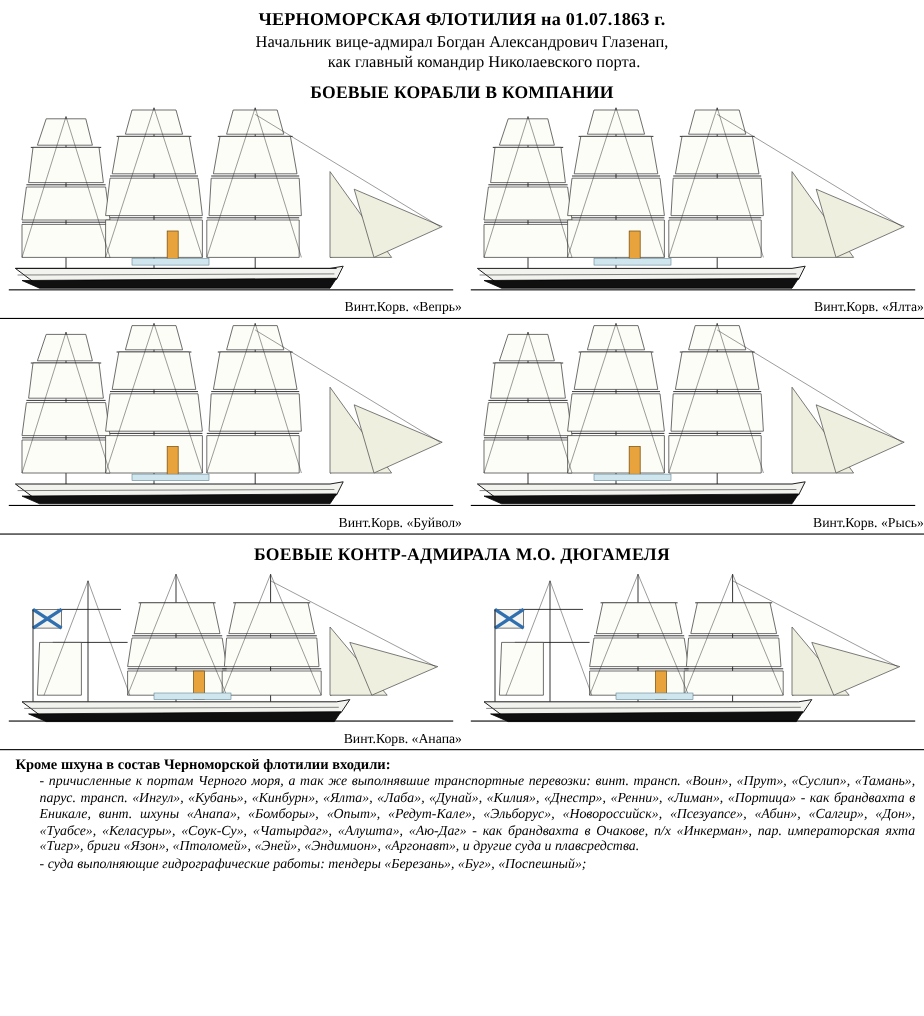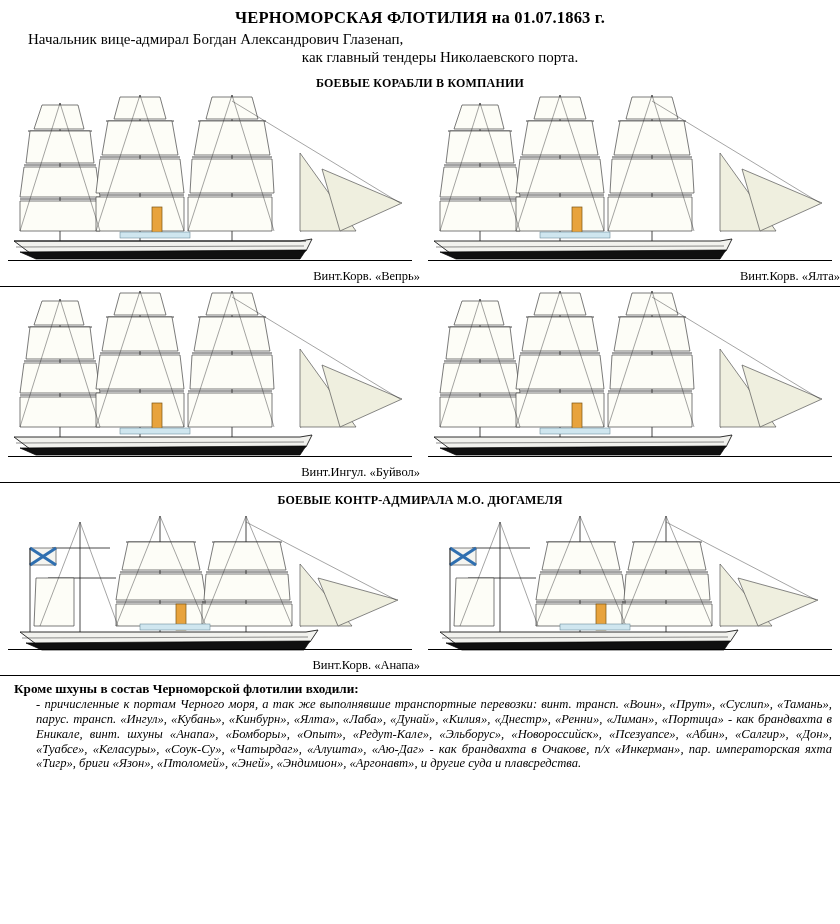--- a/index.html
+++ b/index.html
@@ -16,36 +16,35 @@
   
   .hdr{padding-top:8px;}
   .hdr .line1{
     text-align:center;
     font-weight:bold;
     font-size:16.5px;
     letter-spacing:.2px;
   }
   .hdr .line1 .date{font-weight:bold;}
   .hdr .line2{
-    text-align:left;
+    text-align:center;
     font-size:15px;
     margin-top:3px;
-    margin-left:28px;
   }
   .hdr .line3{
     text-align:center;
     font-size:15px;
     margin-top:1px;
     padding-left:40px;
   }
 
   .section-title{
     text-align:center;
     font-weight:bold;
-    font-size:12px;
+    font-size:16px;
     margin-top:10px;
     letter-spacing:.2px;
   }
 
   .caption{
     text-align:right;
     font-size:12.5px;
   }
 
   
@@ -96,21 +95,21 @@
 <body>
 
 <div class="page">
 
   <div class="hdr">
     <div class="line1">
       <span>ЧЕРНОМОРСКАЯ ФЛОТИЛИЯ</span>
       <span class="date">на 01.07.1863 г.</span>
     </div>
     <div class="line2">Начальник вице-адмирал Богдан Александрович Глазенап,</div>
-    <div class="line3">как главный тендеры Николаевского порта.</div>
+    <div class="line3">как главный командир Николаевского порта.</div>
   </div>
 
   <div class="section-title">БОЕВЫЕ КОРАБЛИ В КОМПАНИИ</div>
 
   <div class="row">
 
     <div class="cell">
       <div class="ship-box">
         <svg width="420" height="178" viewBox="0 0 420 178">
           <g stroke="#1a1a1a" stroke-width="0.8" fill="none">
@@ -286,21 +285,21 @@
             <line x1="232" y1="10" x2="400" y2="112"></line>
           </g>
           <rect x="152" y="116" width="10" height="30" fill="#e8a33d" stroke="#7a5312" stroke-width="0.7"></rect>
           <path d="M14,150 L300,150 L312,148 L306,160 L30,162 Z" fill="#f2f2ee" stroke="#1a1a1a" stroke-width="0.9"></path>
           <path d="M16,156 L304,155" stroke="#444" stroke-width="0.6"></path>
           <path d="M20,161 L306,159 L300,168 L36,168 Z" fill="#101010" stroke="#000" stroke-width="0.7"></path>
           <rect x="120" y="141" width="70" height="6" fill="#cfe6ef" stroke="#5a7d8c" stroke-width="0.5"></rect>
         </svg>
         <div class="waterline"></div>
       </div>
-      <div class="caption">Винт.Ингул. «Буйвол»</div>
+      <div class="caption">Винт.Корв. «Буйвол»</div>
     </div>
 
     <div class="cell">
       <div class="ship-box">
         <svg width="420" height="178" viewBox="0 0 420 178">
           <g stroke="#1a1a1a" stroke-width="0.8" fill="none">
             <line x1="60" y1="12" x2="60" y2="150"></line>
             <line x1="140" y1="4" x2="140" y2="150"></line>
             <line x1="232" y1="4" x2="232" y2="150"></line>
             <line x1="300" y1="140" x2="400" y2="112"></line>
@@ -342,20 +341,21 @@
             <line x1="232" y1="10" x2="400" y2="112"></line>
           </g>
           <rect x="152" y="116" width="10" height="30" fill="#e8a33d" stroke="#7a5312" stroke-width="0.7"></rect>
           <path d="M14,150 L300,150 L312,148 L306,160 L30,162 Z" fill="#f2f2ee" stroke="#1a1a1a" stroke-width="0.9"></path>
           <path d="M16,156 L304,155" stroke="#444" stroke-width="0.6"></path>
           <path d="M20,161 L306,159 L300,168 L36,168 Z" fill="#101010" stroke="#000" stroke-width="0.7"></path>
           <rect x="120" y="141" width="70" height="6" fill="#cfe6ef" stroke="#5a7d8c" stroke-width="0.5"></rect>
         </svg>
         <div class="waterline"></div>
       </div>
+      <div class="caption">Винт.Корв. «Рысь»</div>
     </div>
   </div>
 
   <hr class="divider">
 
   <div class="section-title">БОЕВЫЕ КОНТР-АДМИРАЛА М.О. ДЮГАМЕЛЯ</div>
 
   <div class="row">
 
     <div class="cell">
@@ -467,17 +467,18 @@
           <rect x="140" y="116" width="70" height="6" fill="#cfe6ef" stroke="#5a7d8c" stroke-width="0.5"></rect>
         </svg>
         <div class="waterline"></div>
       </div>
     </div>
   </div>
 
   <hr class="divider">
 
   <div class="footer">
-    <p class="f-title">Кроме шхуны в состав Черноморской флотилии входили:</p>
+    <p class="f-title">Кроме шхуна в состав Черноморской флотилии входили:</p>
     <p class="ital">- причисленные к портам Черного моря, а так же выполнявшие транспортные перевозки: винт. трансп. «Воин», «Прут», «Суслип», «Тамань», парус. трансп. «Ингул», «Кубань», «Кинбурн», «Ялта», «Лаба», «Дунай», «Килия», «Днестр», «Ренни», «Лиман», «Портица» - как брандвахта в Еникале, винт. шхуны «Анапа», «Бомборы», «Опыт», «Редут-Кале», «Эльборус», «Новороссийск», «Псезуапсе», «Абин», «Салгир», «Дон», «Туабсе», «Келасуры», «Соук-Су», «Чатырдаг», «Алушта», «Аю-Даг» - как брандвахта в Очакове, п/х «Инкерман», пар. императорская яхта «Тигр», бриги «Язон», «Птоломей», «Эней», «Эндимион», «Аргонавт», и другие суда и плавсредства.</p>
+    <p class="ital">- суда выполняющие гидрографические работы: тендеры «Березань», «Буг», «Поспешный»;</p>
   </div>
 
 </div>
 
 </body></html>

